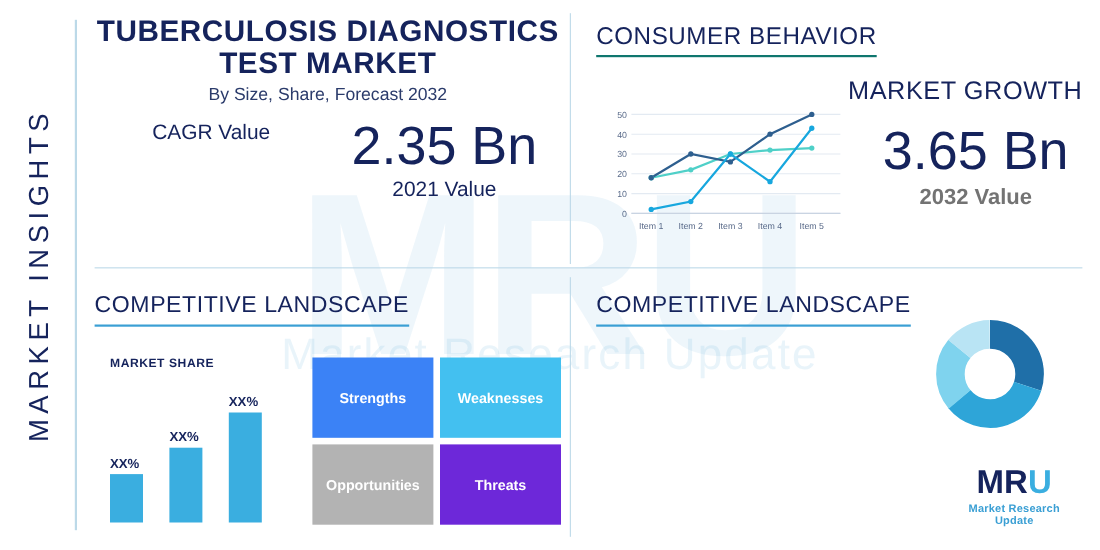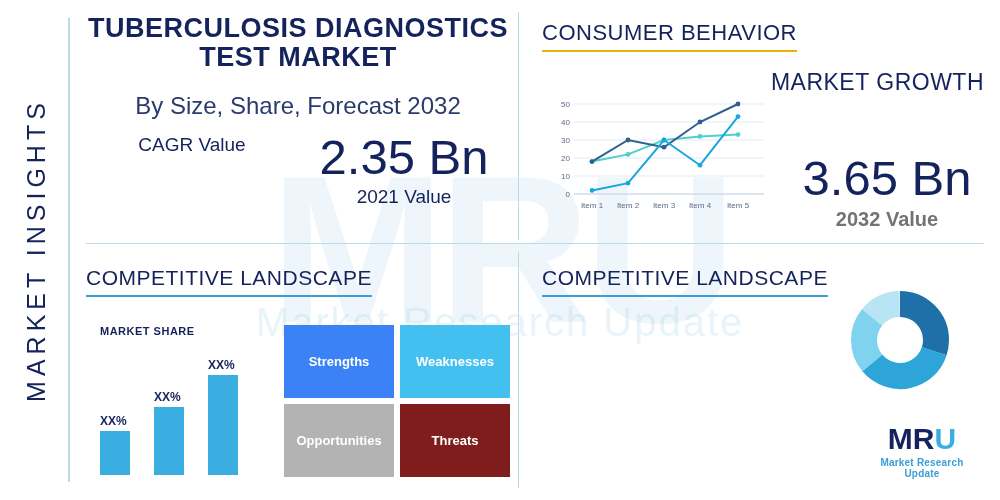--- a/index.html
+++ b/index.html
@@ -56,41 +56,41 @@
     background:#bcd9e8; z-index:2;
   }
 
   
   .tl { position:absolute; left:86px; top:14px; width:424px; z-index:2; text-align:center; }
   .tl h1 {
     margin:0; font-size:27px; line-height:1.08; color:#15235c;
     letter-spacing:0.5px; font-weight:bold;
   }
   .tl .sub {
-    margin-top:20px; font-size:24px; color:#2b3b6b; font-weight:400;
+    margin-top:6px; font-size:16px; color:#2b3b6b; font-weight:400;
   }
   .kpis { display:flex; margin-top:12px; }
   .kpi { flex:1; text-align:center; }
   .kpi .big {
     font-size:49px; line-height:1.05; color:#15235c; font-weight:400;
   }
   .kpi .lbl { font-size:19px; font-weight:normal; color:#15235c; margin-top:2px; }
 
   
   .tr { position:absolute; left:542px; top:20px; width:442px; z-index:2; }
   .tr .head {
     font-size:22px; color:#15235c; letter-spacing:0.5px;
-    display:inline-block; padding-bottom:4px; border-bottom:2px solid #eab308;text-align:right;
+    display:inline-block; padding-bottom:4px; border-bottom:2px solid #0f766e;text-align:right;
   }
   .tr .growth {
     text-align:right; font-size:23px; color:#15235c; margin-top:17px; letter-spacing:0.5px;
   }
   .chartbox { position:absolute; left:542px; top:96px; width:226px; height:130px; }
   .rk { position:absolute; left:790px; top:110px; width:194px; text-align:center; }
-  .rk .big { font-size:49px; color:#15235c;margin-top:40px; }
+  .rk .big { font-size:49px; color:#15235c; }
   .rk .lbl { font-size:20px; font-weight:bold; color:#737373; margin-top:2px; }
 
   
   .bl { position:absolute; left:86px; top:266px; width:424px; z-index:2; }
   .bl .head {
     font-size:21px; color:#15235c; letter-spacing:0.5px;
     display:inline-block; padding-bottom:5px; border-bottom:2px solid #3a9fd4;
   }
   .share-title {
     position:absolute; left:100px; top:325px; font-size:11px; font-weight:bold;
@@ -246,21 +246,21 @@
     <div class="bar-col" style="left:108px;">
       <div class="vlabel">XX%</div>
       <div class="bar" style="height:100px;"></div>
     </div>
   </div>
 
   <div class="swot">
     <div style="background:#3b82f6;">Strengths</div>
     <div style="background:#43c0f0;">Weaknesses</div>
     <div style="background:#b3b3b3;">Opportunities</div>
-    <div style="background:#7f1d1d;">Threats</div>
+    <div style="background:#6d28d9;">Threats</div>
   </div>
 
   <div class="br">
     <div class="head">COMPETITIVE LANDSCAPE</div>
   </div>
 
 
   <div class="donut">
     <svg width="124" height="124" viewBox="0 0 124 124">
       <g transform="translate(62,62)">

